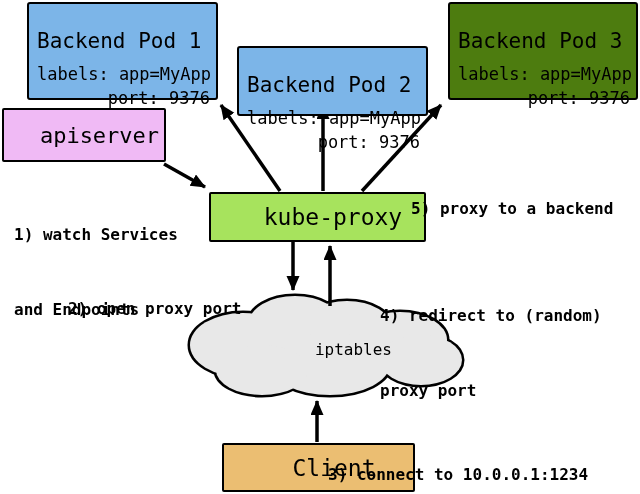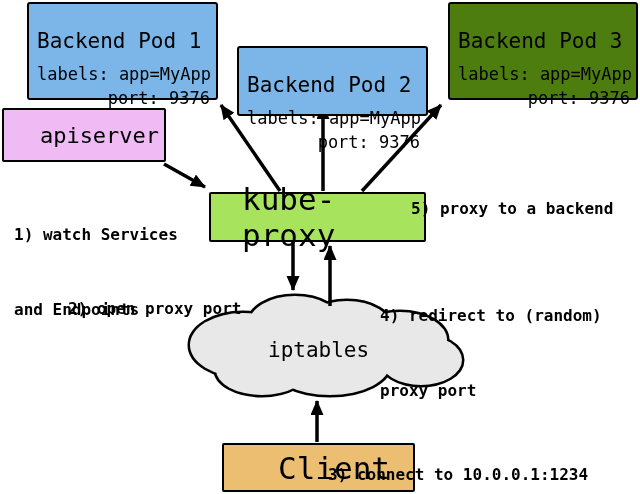--- a/index.html
+++ b/index.html
@@ -23,36 +23,36 @@
   .pod-title { font-size: 21px; line-height: 26px; white-space: pre; }
   .pod-line  { font-size: 17px; line-height: 21px; white-space: pre; }
   .pod-line.labels { margin-top: 10px; }
   .pod-line.port   { margin-top: 3px; text-align: right; }
   .center-label {
     display: flex;
     align-items: center;
     justify-content: center;
     border-radius: 2px;
   }
-  .big-label { font-size: 31px; }
+  .big-label { font-size: 23px; }
   .apiserver-label { font-size: 22px; }
   .ann {
     position: absolute;
     font-weight: bold;
     font-size: 16px;
     line-height: 25px;
     white-space: pre;
   }
   .cloud-label {
     position: absolute;
     left: 268px;
     top: 339px;
     width: 124px;
-    text-align: left;
-    font-size: 21px;
+    text-align: right;
+    font-size: 16px;
     line-height: 22px;
   }
 </style>
 </head>
 <body>
 
 <div class="canvas">
 
   <svg class="layer" viewBox="0 0 640 494">
     <defs>

